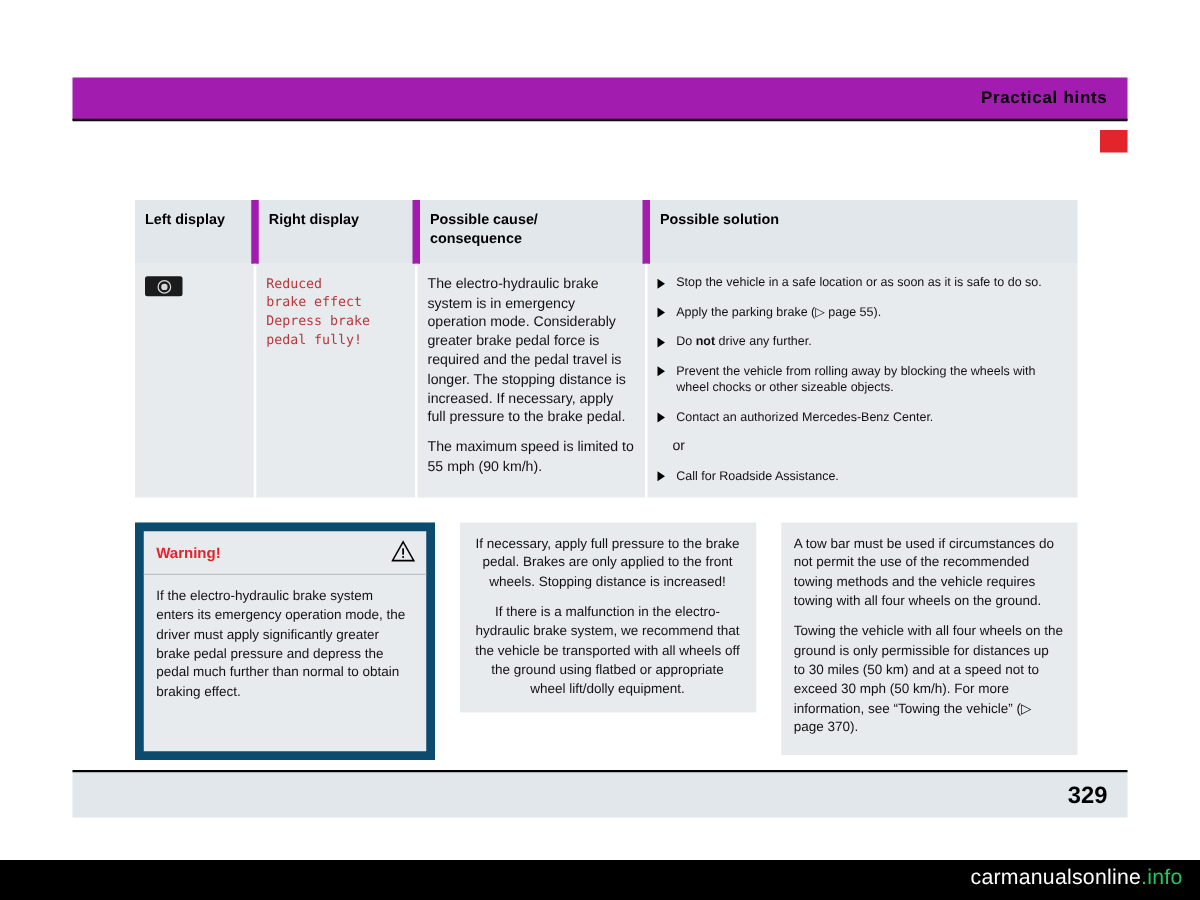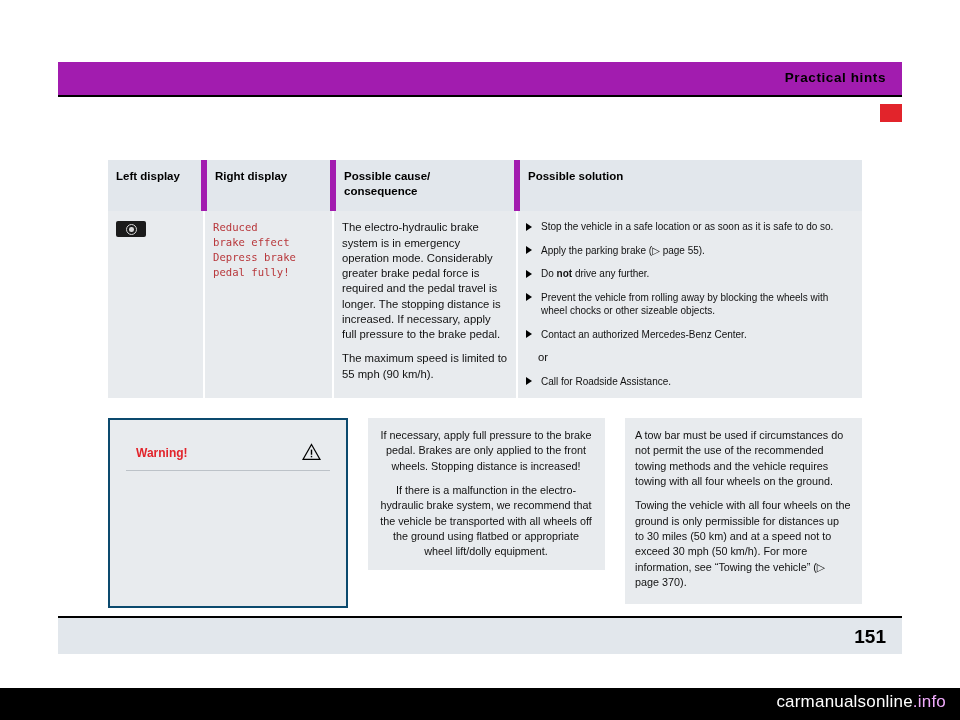--- a/index.html
+++ b/index.html
@@ -155,22 +155,22 @@
     line-height: 1.42;
     color: #111;
     box-sizing: border-box;
   }
   .box p { margin: 0 0 9px 0; }
   .box p:last-child { margin-bottom: 0; }
 
   .warn-box {
     left: 108px; top: 418px;
     width: 240px; height: 190px;
-    padding: 16px;
-    border: 2px solid #0c4a6e;
+    padding: 0;
+    border: 7px solid #0c4a6e;
   }
   .warn-head {
     position: relative;
     height: 34px;
     border-bottom: 1px solid #bcc2c8;
   }
   .warn-title {
     position: absolute;
     left: 10px; top: 9px;
     color: #e2242b;
@@ -223,21 +223,21 @@
     width: 960px; height: 32px;
     background: #000;
   }
   .watermark-text {
     position: absolute;
     right: 14px; top: 4px;
     font-size: 17px;
     color: #ffffff;
     letter-spacing: 0.2px;
   }
-  .wm-dim { color: #f0abfc; }
+  .wm-dim { color: #22c55e; }
   b.nb { font-weight: bold; }
 </style>
 </head>
 <body>
 
 <div class="page">
   <div class="sheet">
 
     <div class="header-bar">
       <div class="header-title">Practical hints</div>
@@ -314,36 +314,37 @@
     <div class="box warn-box">
       <div class="warn-head">
         <div class="warn-title">Warning!</div>
         <svg class="warn-sym" viewBox="0 0 20 19">
           <path d="M10 1.6 L19 17.4 L1 17.4 Z" fill="none" stroke="#000" stroke-width="1.3"></path>
           <rect x="9.25" y="7" width="1.5" height="5.4" fill="#000"></rect>
           <rect x="9.25" y="13.6" width="1.5" height="1.5" fill="#000"></rect>
         </svg>
       </div>
       <div class="warn-body">
+        <p>If the electro-hydraulic brake system enters its emergency operation mode, the driver must apply significantly greater brake pedal pressure and depress the pedal much further than normal to obtain braking effect.</p>
       </div>
     </div>
 
     <div class="box box2">
       <p>If necessary, apply full pressure to the brake pedal. Brakes are only applied to the front wheels. Stopping distance is increased!</p>
       <p>If there is a malfunction in the electro-hydraulic brake system, we recommend that the vehicle be transported with all wheels off the ground using flatbed or appropriate wheel lift/dolly equipment.</p>
     </div>
 
     <div class="box box3">
       <p>A tow bar must be used if circumstances do not permit the use of the recommended towing methods and the vehicle requires towing with all four wheels on the ground.</p>
       <p>Towing the vehicle with all four wheels on the ground is only permissible for distances up to 30 miles (50 km) and at a speed not to exceed 30 mph (50 km/h). For more information, see “Towing the vehicle” (▷ page 370).</p>
     </div>
 
     <div class="footer-rule"></div>
     <div class="footer-bar">
-      <div class="footer-num">151</div>
+      <div class="footer-num">329</div>
     </div>
 
   </div>
 
   <div class="watermark">
     <div class="watermark-text"><span>carmanualsonline</span><span class="wm-dim">.info</span></div>
   </div>
 </div>
 
 </body></html>

